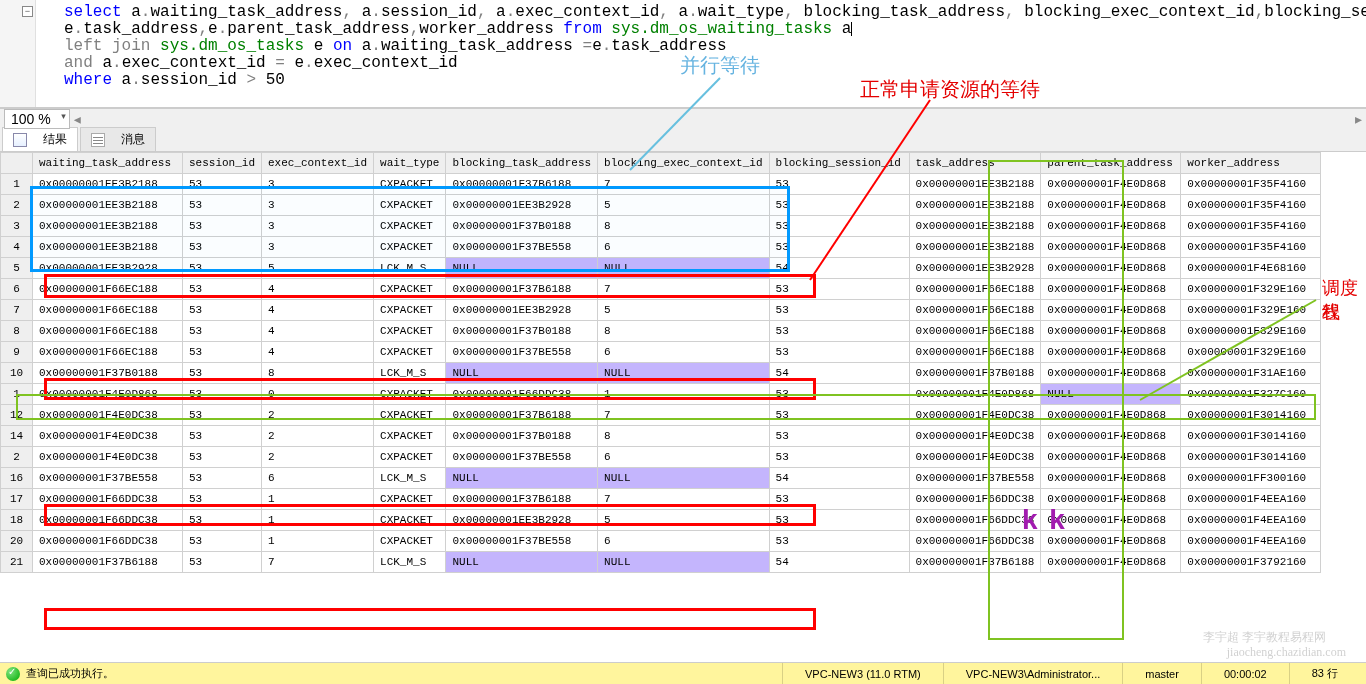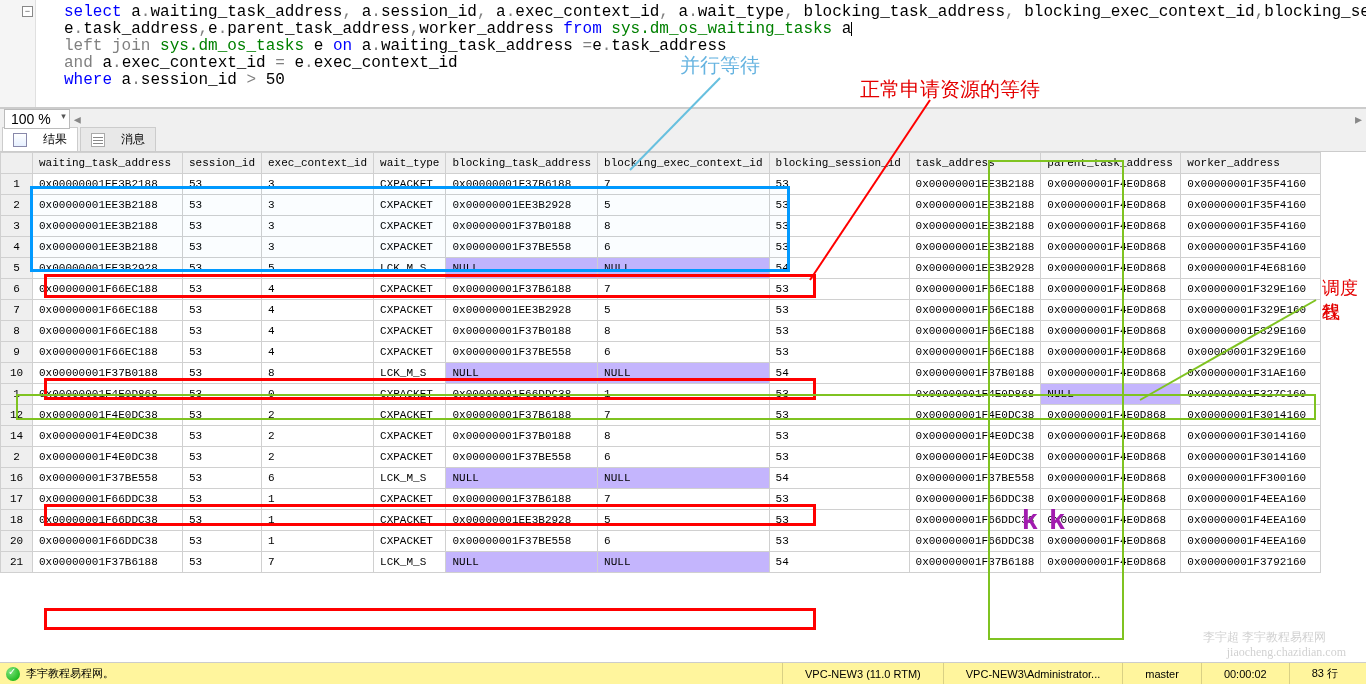--- a/index.html
+++ b/index.html
@@ -364,20 +364,20 @@
   <line x1="720" y1="78" x2="630" y2="170" stroke="#67c0df" stroke-width="2"></line>
   <line x1="930" y1="100" x2="810" y2="280" stroke="#ff0000" stroke-width="2"></line>
   <line x1="1316" y1="300" x2="1140" y2="400" stroke="#7fc321" stroke-width="2"></line>
 </svg>
 
 <div class="watermark" style="right:40px; bottom:38px;">李宇超 李宇教程易程网</div>
 <div class="watermark" style="right:20px; bottom:24px;">jiaocheng.chazidian.com</div>
 
 <div class="status-bar">
   <span class="ok"></span>
-  <span>李宇教程易程网。</span>
+  <span>查询已成功执行。</span>
   <div class="spacer"></div>
   <div class="seg">VPC-NEW3 (11.0 RTM)</div>
   <div class="seg">VPC-NEW3\Administrator...</div>
   <div class="seg">master</div>
   <div class="seg">00:00:02</div>
   <div class="seg">83 行</div>
 </div>
 
 </body></html>

